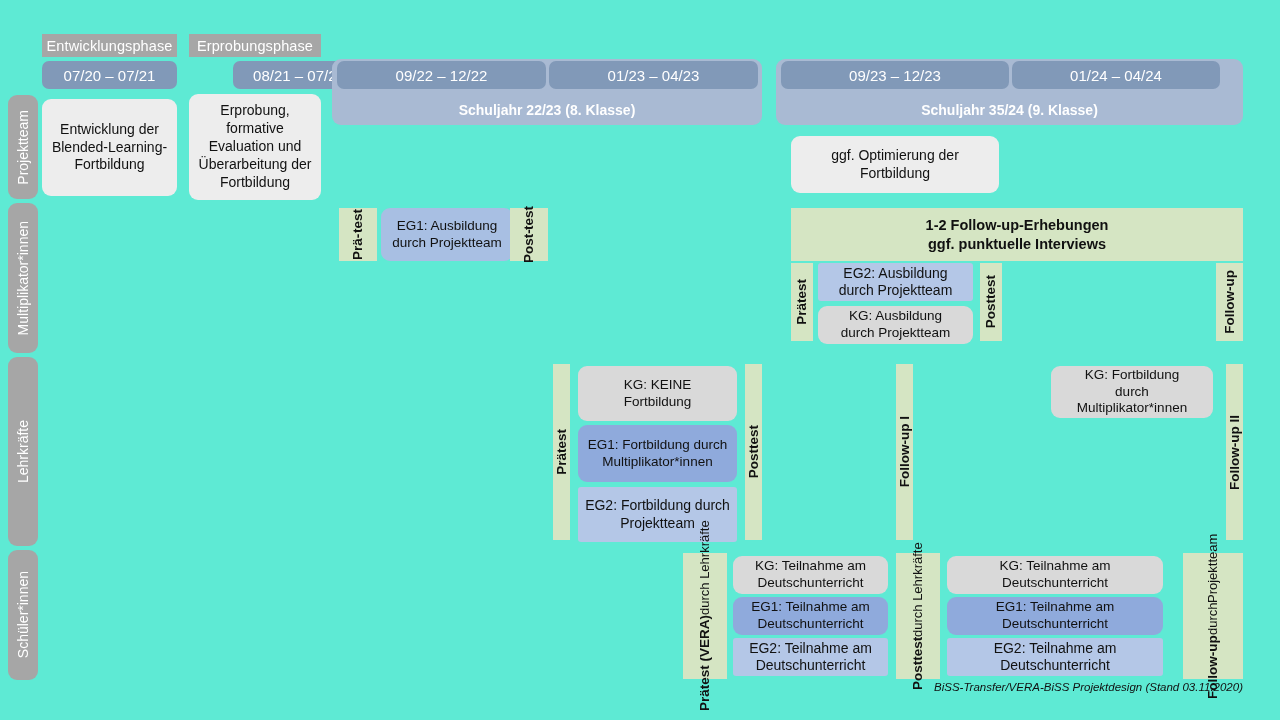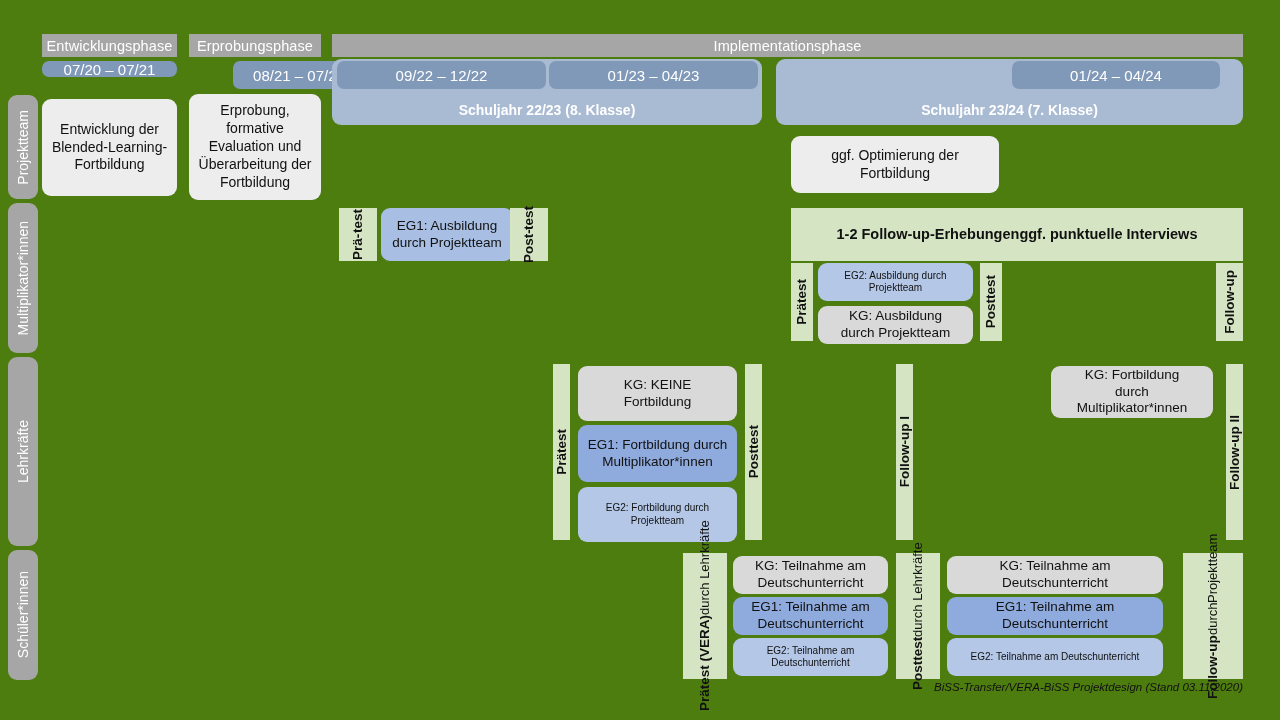--- a/index.html
+++ b/index.html
@@ -5,21 +5,21 @@
   html, body {
     margin: 0; padding: 0;
     width: 1280px; height: 720px;
     background: #ffffff;
     font-family: "Liberation Sans", sans-serif;
     overflow: hidden;
   }
   #stage {
     position: relative;
     width: 1280px; height: 720px;
-    background: #4d7c0f;
+    background: #5eead4;
   }
   .abs { position: absolute; box-sizing: border-box; }
 
   
   .phase-head {
     background: #A6A6A6;
     color: #ffffff;
     font-size: 14.5px;
     display: flex; align-items: center; justify-content: center;
     letter-spacing: .1px;
@@ -68,23 +68,23 @@
     border-radius: 9px;
     color: #111111;
     font-size: 13.5px;
     display: flex; align-items: center; justify-content: center;
     text-align: center;
     line-height: 1.25;
     padding: 2px 6px;
   }
   .blue-light {
     background: #B4C7E7;
-    border-radius: 9px;
-    color: #111111;
-    font-size: 10px;
+    border-radius: 3px;
+    color: #111111;
+    font-size: 14px;
     display: flex; align-items: center; justify-content: center;
     text-align: center;
     line-height: 1.25;
     padding: 2px 6px;
   }
   .blue-mid {
     background: #A8BFE3;
     border-radius: 9px;
     color: #111111;
     font-size: 13.5px;
@@ -147,43 +147,43 @@
 <body>
 
 <div id="stage">
 
   <div class="abs phase-head" style="left:42px; top:34px; width:135px; height:23px;">
     <span>Entwicklungsphase</span>
   </div>
   <div class="abs phase-head" style="left:189px; top:34px; width:132px; height:23px;">
     <span>Erprobungsphase</span>
   </div>
-  <div class="abs phase-head" style="left:332px; top:34px; width:911px; height:23px;">
-    <span>Implementationsphase</span>
-  </div>
-
-  <div class="abs date-chip" style="left:42px; top:61px; width:135px; height:16px;">
+
+  <div class="abs date-chip" style="left:42px; top:61px; width:135px; height:28px;">
     <span>07/20 – 07/21</span>
   </div>
   <div class="abs date-chip" style="left:189px; top:61px; width:132px; height:28px;margin-left:44px;">
     <span>08/21 – 07/22</span>
   </div>
 
   <div class="abs year-band" style="left:332px; top:59px; width:430px; height:66px;padding-left:23px;">
     <div class="abs year-label" style="left:0; top:0; width:430px; height:66px;">Schuljahr 22/23 (8. Klasse)</div>
   </div>
   <div class="abs date-chip" style="left:337px; top:61px; width:209px; height:28px;">
     <span>09/22 – 12/22</span>
   </div>
   <div class="abs date-chip" style="left:549px; top:61px; width:209px; height:28px;">
     <span>01/23 – 04/23</span>
   </div>
 
   <div class="abs year-band" style="left:776px; top:59px; width:467px; height:66px;">
-    <div class="abs year-label" style="left:0; top:0; width:467px; height:66px;">Schuljahr 23/24 (7. Klasse)</div>
+    <div class="abs year-label" style="left:0; top:0; width:467px; height:66px;">Schuljahr 35/24 (9. Klasse)</div>
+  </div>
+  <div class="abs date-chip" style="left:781px; top:61px; width:228px; height:28px;">
+    <span>09/23 – 12/23</span>
   </div>
   <div class="abs date-chip" style="left:1012px; top:61px; width:208px; height:28px;">
     <span>01/24 – 04/24</span>
   </div>
 
   <div class="abs row-label" style="left:8px; top:95px; width:30px; height:104px;">
     <span class="vtext">Projektteam</span>
   </div>
   <div class="abs row-label" style="left:8px; top:203px; width:30px; height:150px;">
     <span class="vtext">Multiplikator*innen</span>
@@ -214,21 +214,21 @@
   <div class="abs blue-mid" style="left:381px; top:208px; width:132px; height:53px;">
     <span>EG1: Ausbildung durch Projektteam</span>
   </div>
   <div class="abs green-bar" style="left:510px; top:208px; width:38px; height:53px;">
     <div class="vstack">
       <span class="greenlabel">Post-</span>
       <span class="greenlabel">test</span>
     </div>
   </div>
 
-  <div class="abs green-band" style="left:791px; top:208px; width:452px; height:53px; ">
+  <div class="abs green-band" style="left:791px; top:208px; width:452px; height:53px; flex-direction:column;">
     <span>1-2 Follow-up-Erhebungen</span>
     <span>ggf. punktuelle Interviews</span>
   </div>
 
   <div class="abs green-bar" style="left:791px; top:263px; width:22px; height:78px;">
     <span class="vtext greenlabel">Prätest</span>
   </div>
   <div class="abs blue-light" style="left:818px; top:263px; width:155px; height:38px;">
     <span>EG2: Ausbildung durch Projektteam</span>
   </div>

